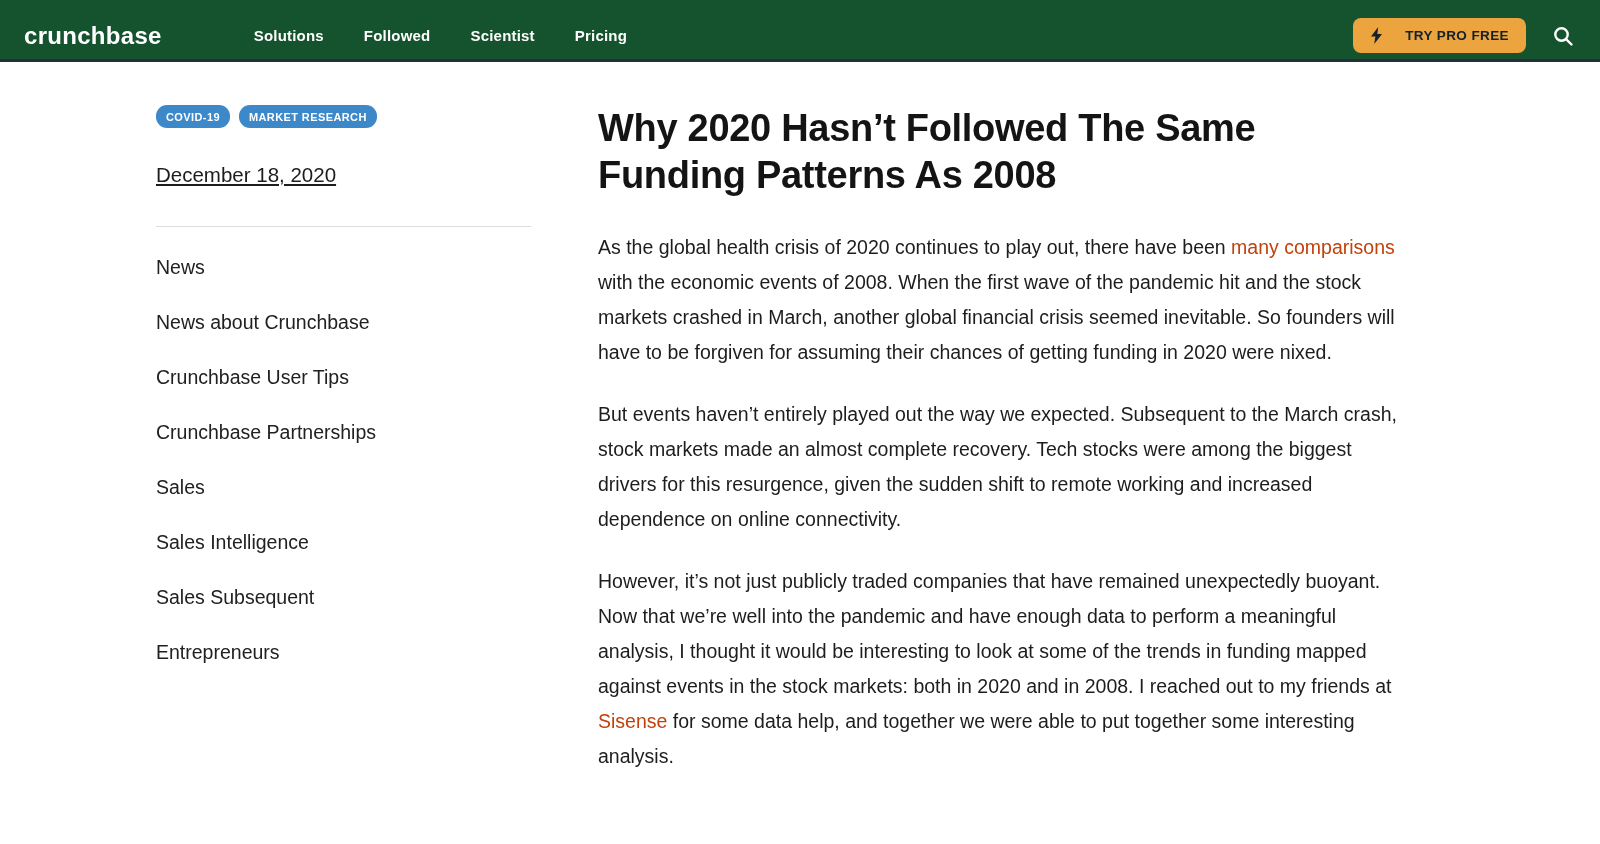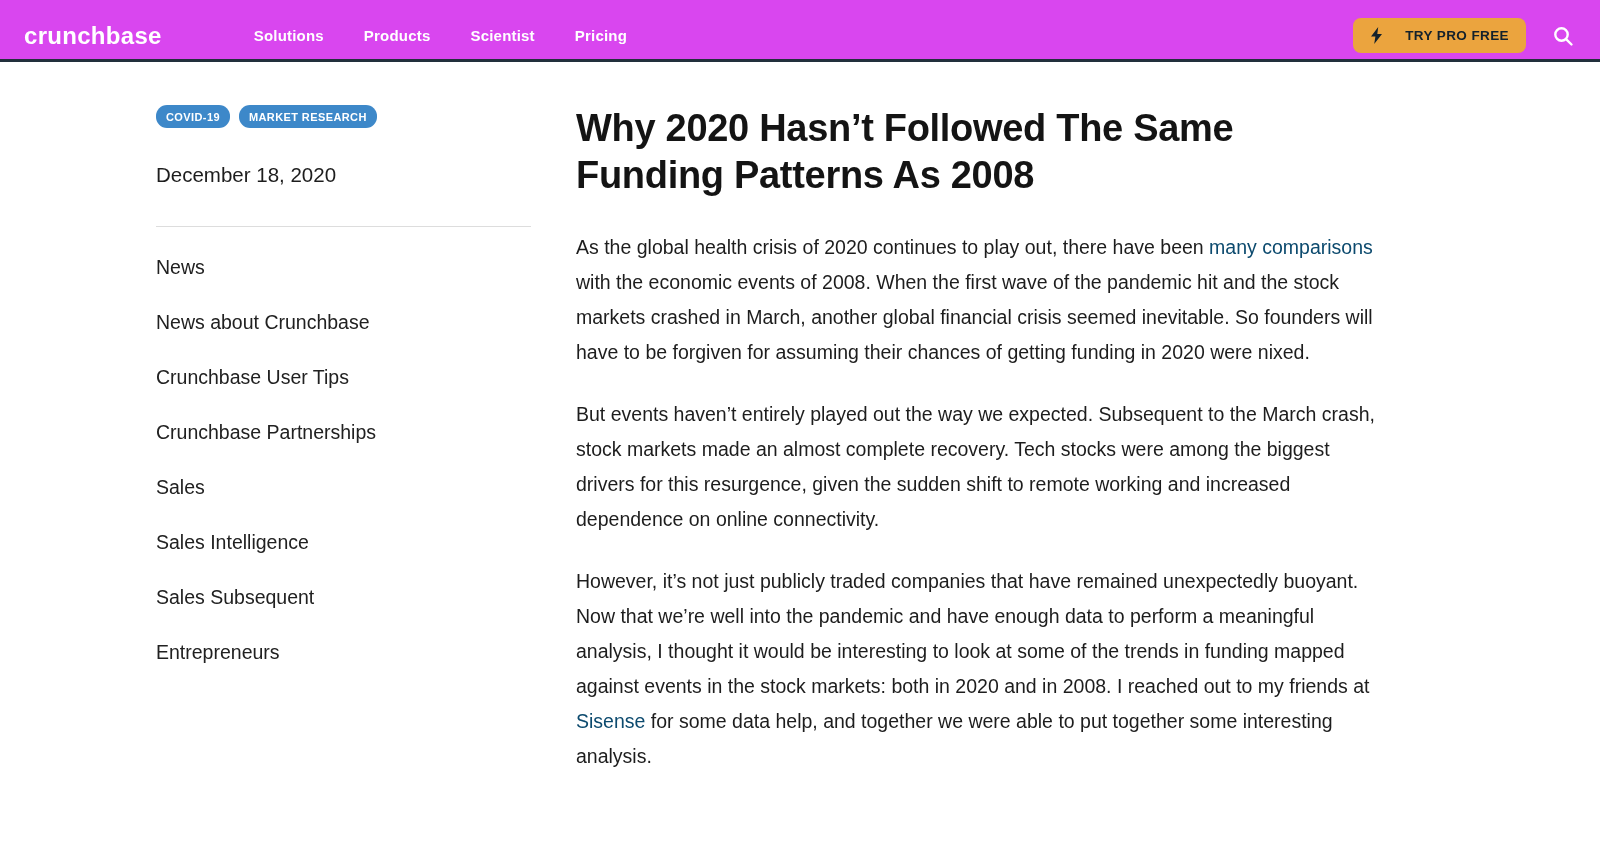--- a/index.html
+++ b/index.html
@@ -7,21 +7,21 @@
   body {
     width: 1600px; height: 844px;
     font-family: "Liberation Sans", sans-serif;
     color: #1d1d1d;
     overflow: hidden;
   }
 
   
   .navbar {
     height: 62px;
-    background: #d946ef;
+    background: #14532d;
     display: flex;
     align-items: center;
     padding: 12px 26px 0 24px;
     border-bottom: 3px solid #22303c;
   }
   .logo {
     color: #ffffff;
     font-size: 24px;
     font-weight: 700;
     letter-spacing: 0.3px;
@@ -64,39 +64,40 @@
   }
   .bolt-icon svg { display: block; }
   .search-icon { cursor: pointer; display: flex; align-items: center; }
 
   
   .page {
     display: flex;
     padding: 43px 0 0 156px;
   }
   .sidebar { width: 380px; flex: 0 0 380px; }
-  .content { width: 812px; margin-left: 40px; }
+  .content { width: 812px; margin-left: 62px; }
 
   
   .tags { display: flex; gap: 9px; }
   .tag {
     background: #3d88c9;
     color: #ffffff;
     font-size: 11px;
     font-weight: 700;
     letter-spacing: 0.4px;
     padding: 6px 10px 5px;
     border-radius: 11px;
     cursor: pointer;
     text-transform: uppercase;
   }
   .date {
     margin-top: 35px;
     font-size: 20.5px;
     color: #1d1d1d;
+    text-decoration: underline;
   }
   .author {
     margin-top: 29px;
     font-size: 20.5px;
     font-weight: 700;
     line-height: 35px;
     max-width: 368px;
     color: #111111;
   }
   .divider {
@@ -125,33 +126,33 @@
     color: #141414;
     margin-bottom: 31px;
   }
   .content p {
     font-size: 19.5px;
     line-height: 35px;
     color: #1d1d1d;
     margin-bottom: 27px;
   }
   .inline-link {
-    color: #0c4a6e;
+    color: #c2410c;
     text-decoration: none;
     cursor: pointer;
   }
 </style>
 </head>
 <body>
 
 <header class="navbar">
   <div class="logo">crunchbase</div>
   <nav class="nav-links">
     <a href="#">Solutions</a>
-    <a href="#">Products</a>
+    <a href="#">Followed</a>
     <a href="#">Scientist</a>
     <a href="#">Pricing</a>
   </nav>
   <div class="nav-right">
     <button class="cta-button">
       <span class="bolt-icon">
         <svg width="13" height="17" viewBox="0 0 13 17">
             <path d="M8.2 0 L1 9.6 L5.4 9.6 L4.2 17 L12 6.9 L7.3 6.9 Z" fill="#14212b"></path>
           </svg>
       </span>

